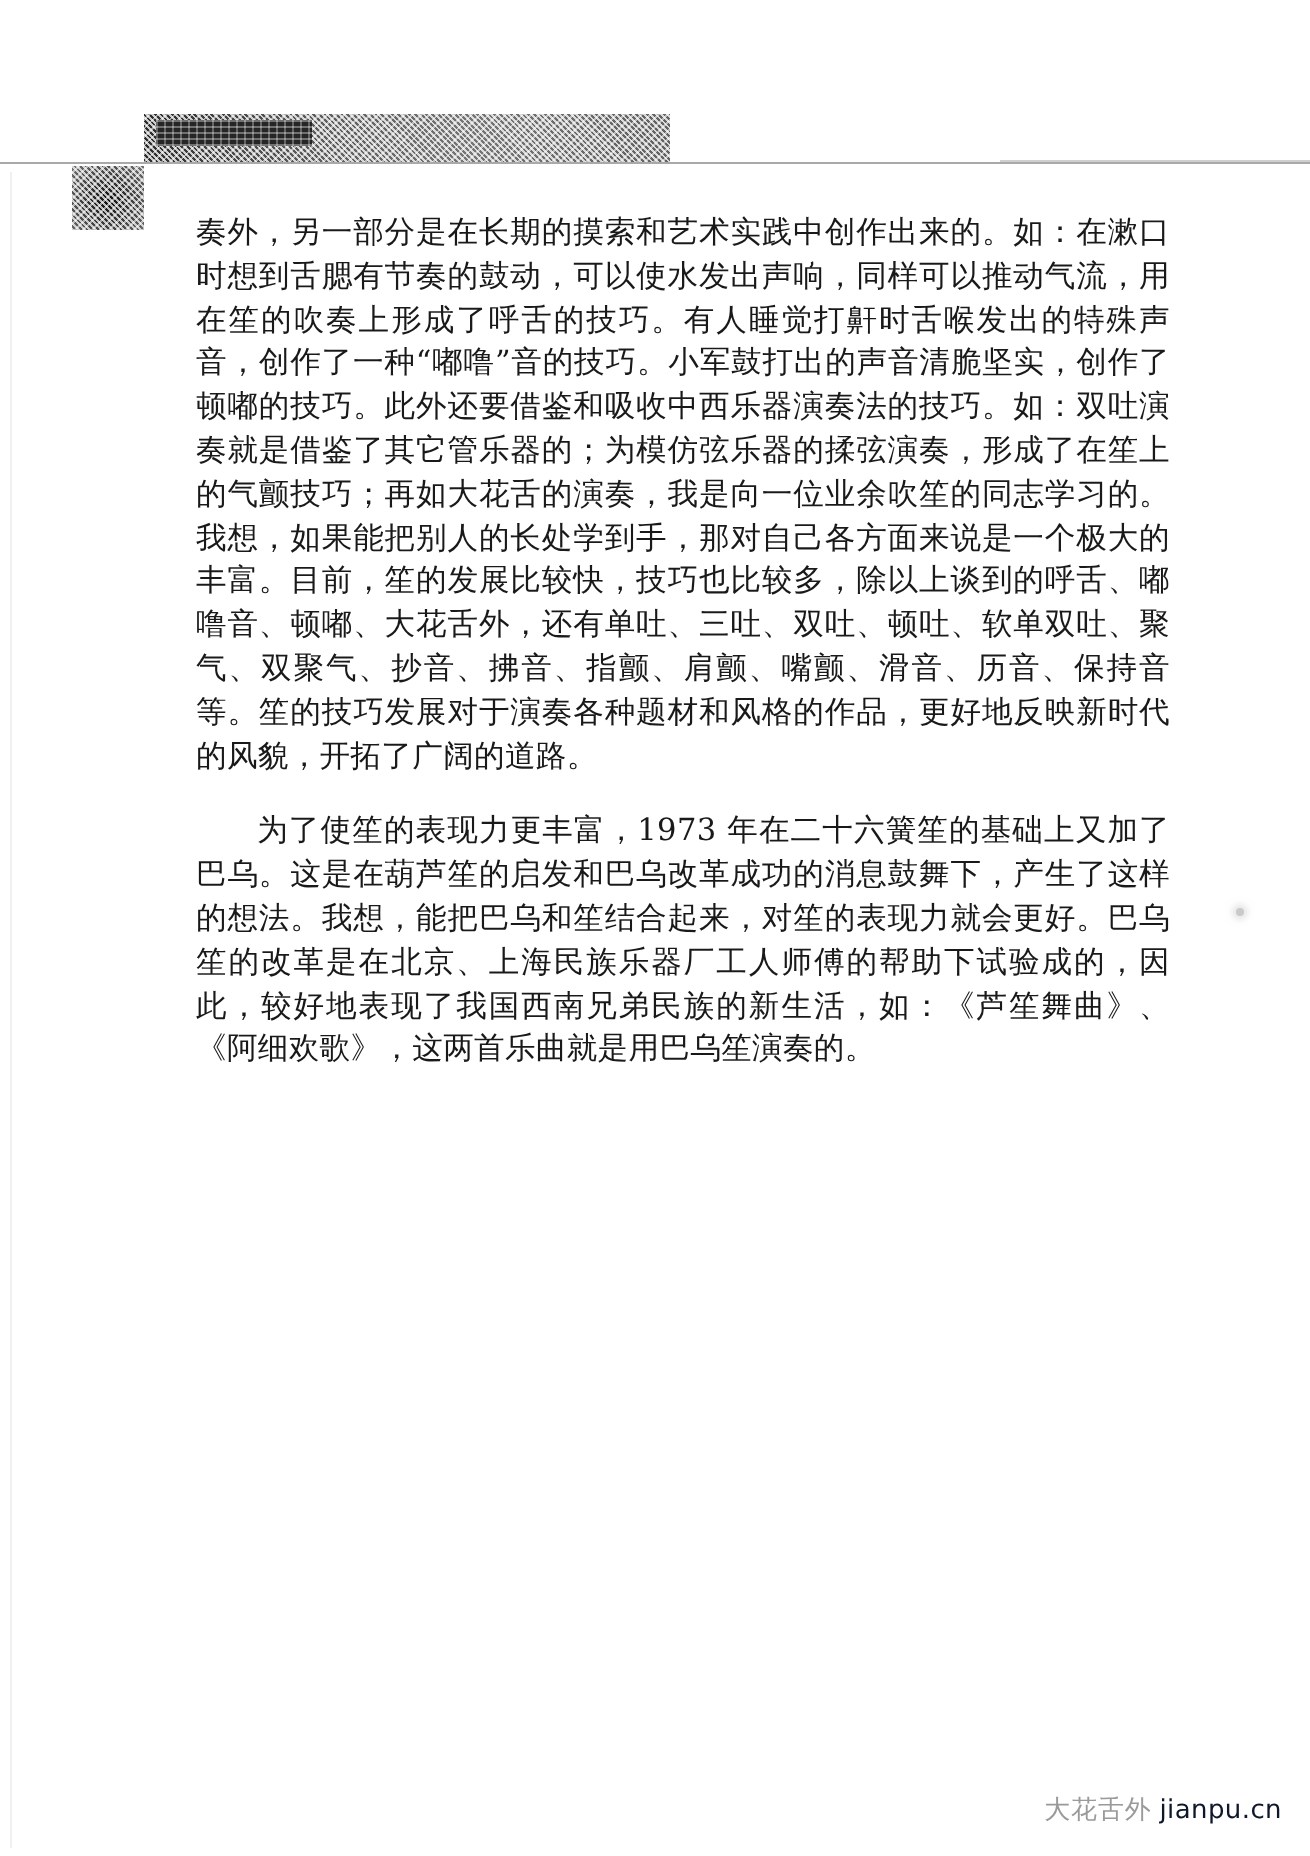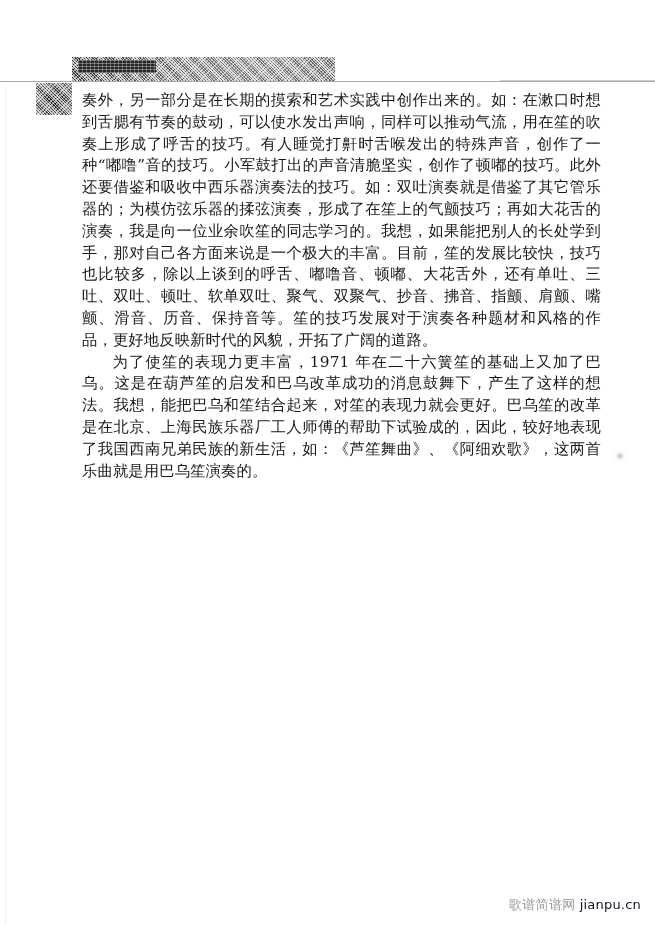--- a/index.html
+++ b/index.html
@@ -118,21 +118,21 @@
   }
 
   
   .text-column {
     position: absolute;
     left: 82px;
     top: 90px;
     width: 519px;
   }
   .para {
-    margin: 0;
+    margin: 16px;
     font-size: 15.3px;
     line-height: 21.8px;
     color: #191919;
     text-align: justify;
     text-justify: inter-ideograph;
     letter-spacing: 0.15px;
     font-family: "DejaVu Serif", "Liberation Serif", serif;
   }
   .para.indent {
     text-indent: 2em;
@@ -186,23 +186,23 @@
   <div class="header-band">
     <div class="header-band-title"></div>
   </div>
 
   <div class="header-rule"></div>
 
   <div class="gutter-smudge"></div>
 
   <div class="text-column">
     <p class="para">奏外，另一部分是在长期的摸索和艺术实践中创作出来的。如：在漱口时想到舌腮有节奏的鼓动，可以使水发出声响，同样可以推动气流，用在笙的吹奏上形成了呼舌的技巧。有人睡觉打鼾时舌喉发出的特殊声音，创作了一种“嘟噜”音的技巧。小军鼓打出的声音清脆坚实，创作了顿嘟的技巧。此外还要借鉴和吸收中西乐器演奏法的技巧。如：双吐演奏就是借鉴了其它管乐器的；为模仿弦乐器的揉弦演奏，形成了在笙上的气颤技巧；再如大花舌的演奏，我是向一位业余吹笙的同志学习的。我想，如果能把别人的长处学到手，那对自己各方面来说是一个极大的丰富。目前，笙的发展比较快，技巧也比较多，除以上谈到的呼舌、嘟噜音、顿嘟、大花舌外，还有单吐、三吐、双吐、顿吐、软单双吐、聚气、双聚气、抄音、拂音、指颤、肩颤、嘴颤、滑音、历音、保持音等。笙的技巧发展对于演奏各种题材和风格的作品，更好地反映新时代的风貌，开拓了广阔的道路。</p>
-    <p class="para indent">为了使笙的表现力更丰富，1971 年在二十六簧笙的基础上又加了巴乌。这是在葫芦笙的启发和巴乌改革成功的消息鼓舞下，产生了这样的想法。我想，能把巴乌和笙结合起来，对笙的表现力就会更好。巴乌笙的改革是在北京、上海民族乐器厂工人师傅的帮助下试验成的，因此，较好地表现了我国西南兄弟民族的新生活，如：《芦笙舞曲》、《阿细欢歌》，这两首乐曲就是用巴乌笙演奏的。</p>
+    <p class="para indent">为了使笙的表现力更丰富，1973 年在二十六簧笙的基础上又加了巴乌。这是在葫芦笙的启发和巴乌改革成功的消息鼓舞下，产生了这样的想法。我想，能把巴乌和笙结合起来，对笙的表现力就会更好。巴乌笙的改革是在北京、上海民族乐器厂工人师傅的帮助下试验成的，因此，较好地表现了我国西南兄弟民族的新生活，如：《芦笙舞曲》、《阿细欢歌》，这两首乐曲就是用巴乌笙演奏的。</p>
   </div>
 
   <div class="speck"></div>
 
   <div class="watermark">
-    <span class="watermark-cn">歌谱简谱网</span>
+    <span class="watermark-cn">大花舌外</span>
     <span class="watermark-url">jianpu.cn</span>
   </div>
 
 </div>
 
 </body></html>

